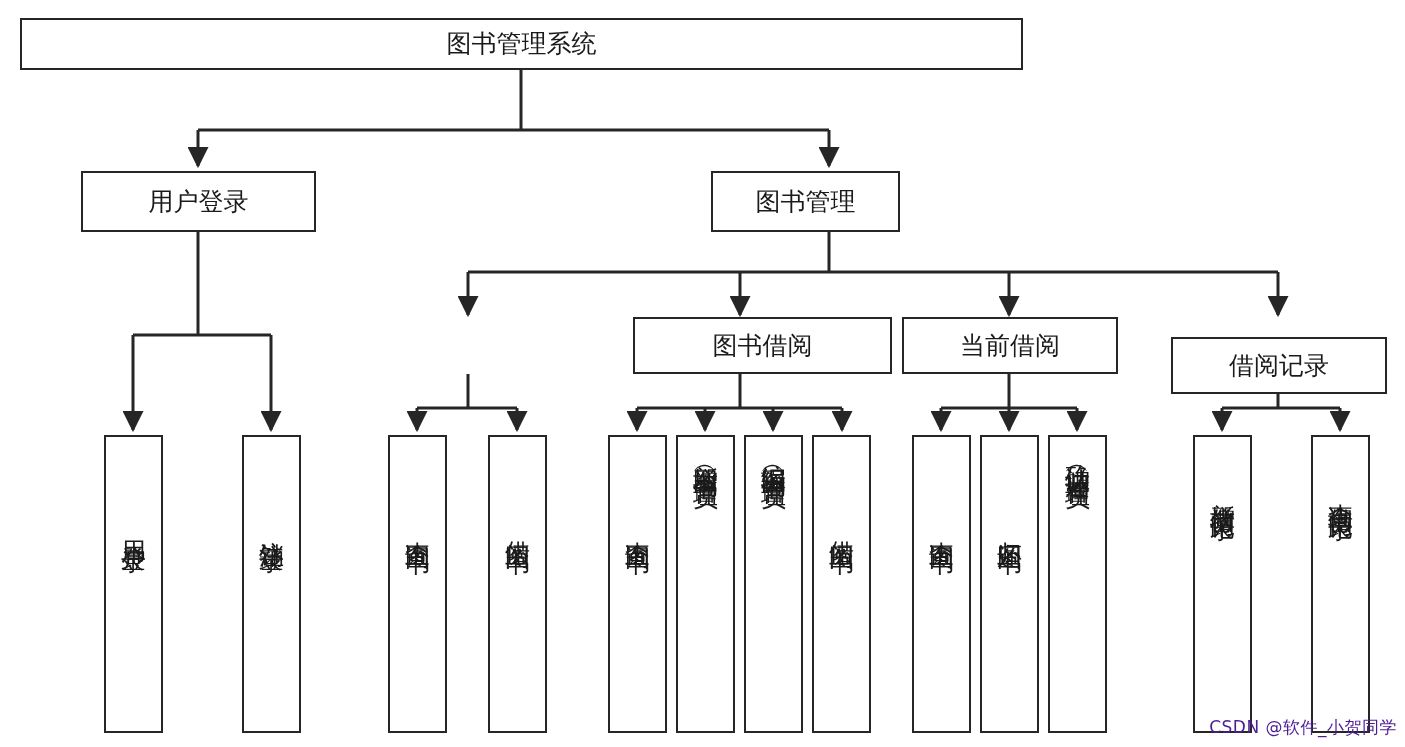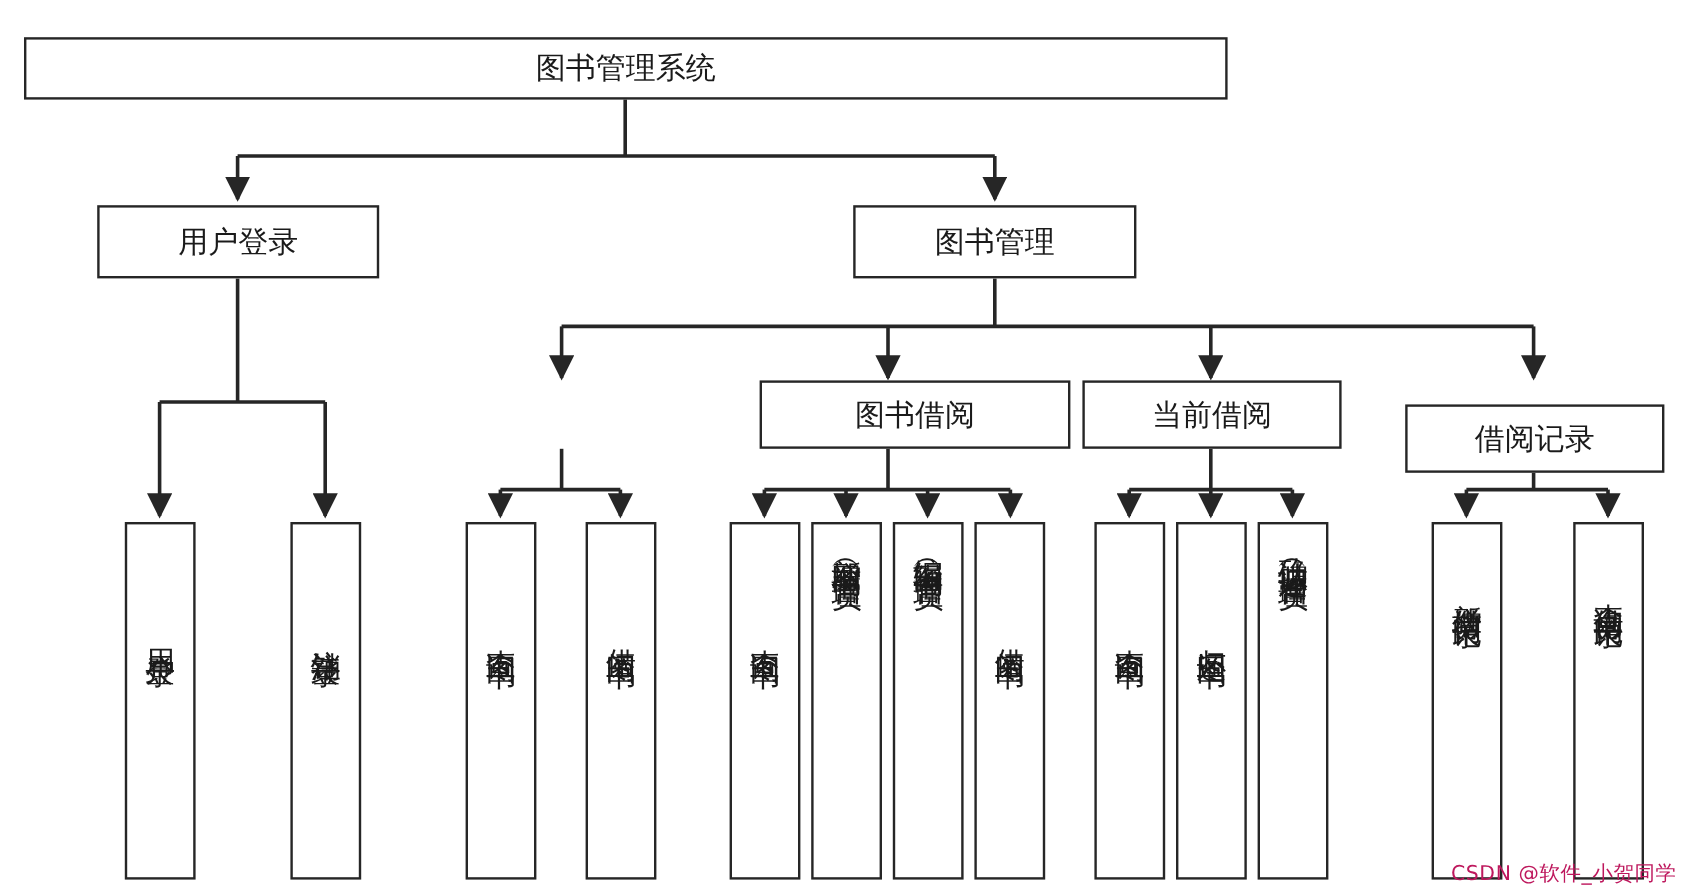--- a/index.html
+++ b/index.html
@@ -60,21 +60,21 @@
     font-size: 25px;
     line-height: 1.0;
     letter-spacing: 3px;
     white-space: nowrap;
   }
   .watermark {
     position: absolute;
     right: 8px;
     bottom: 8px;
     font-size: 17px;
-    color: #be185d;
+    color: #4c1d95;
     letter-spacing: 0.5px;
     white-space: nowrap;
     user-select: none;
   }
 </style>
 </head>
 <body>
 
 <div id="diagram-root">
 
@@ -122,28 +122,28 @@
       <path d="M 1077 408 L 1077 430" marker-end="url(#arrow)"></path>
 
       <path d="M 1278 374 L 1278 408"></path>
       <path d="M 1222 408 L 1340 408"></path>
       <path d="M 1222 408 L 1222 430" marker-end="url(#arrow)"></path>
       <path d="M 1340 408 L 1340 430" marker-end="url(#arrow)"></path>
 
     </g>
   </svg>
 
-  <div class="node root horizontal" style="left:20px; top:31px; width:1003px; height:52px;">
+  <div class="node root horizontal" style="left:20px; top:18px; width:1003px; height:52px;">
     <span class="node-label">图书管理系统</span>
   </div>
 
   <div class="node horizontal" style="left:81px; top:171px; width:235px; height:61px;">
     <span class="node-label">用户登录</span>
   </div>
-  <div class="node horizontal" style="left:711px; top:171px; width:236px; height:61px;">
+  <div class="node horizontal" style="left:711px; top:171px; width:189px; height:61px;">
     <span class="node-label">图书管理</span>
   </div>
 
   <div class="node horizontal" style="left:633px; top:317px; width:259px; height:57px;">
     <span class="node-label">图书借阅</span>
   </div>
   <div class="node horizontal" style="left:902px; top:317px; width:216px; height:57px;">
     <span class="node-label">当前借阅</span>
   </div>
   <div class="node horizontal" style="left:1171px; top:317px; width:216px; height:57px;margin-top:20px;">

